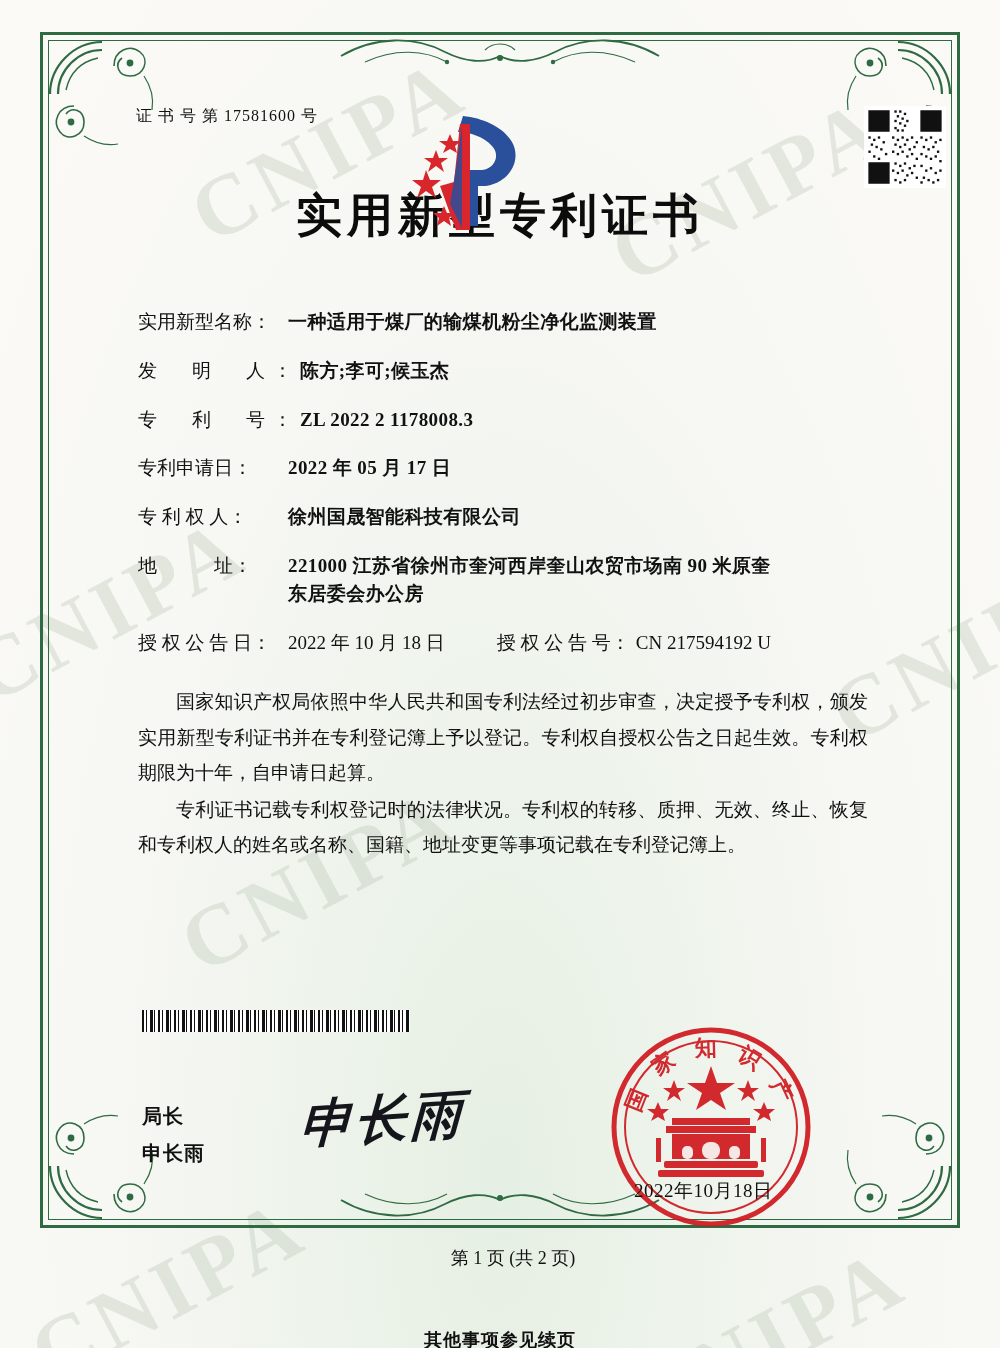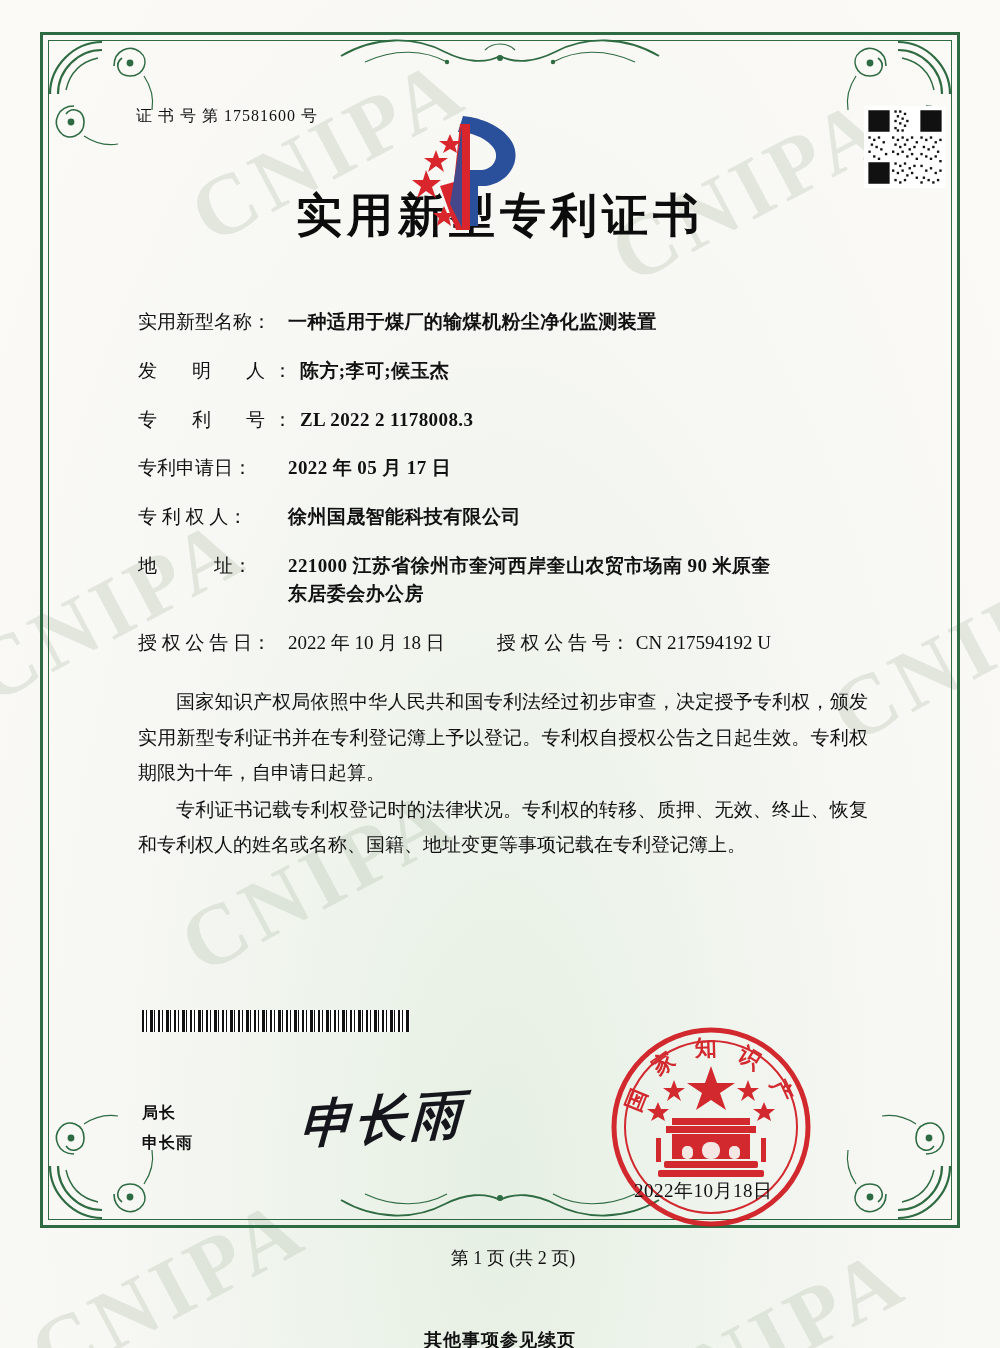--- a/index.html
+++ b/index.html
@@ -170,21 +170,21 @@
         #111 4px, #111 5px, #fff 5px, #fff 8px,
         #111 8px, #111 11px, #fff 11px, #fff 12px,
         #111 12px, #111 13px, #fff 13px, #fff 16px);
   }
 
   
   .sig-label {
     position: absolute;
     left: 142px;
     top: 1098px;
-    font-size: 16px;
+    font-size: 20px;
     font-weight: 700;
     line-height: 1.85;
     color: #111;
     letter-spacing: 1px;
   }
   .sig-script {
     position: absolute;
     left: 300px;
     top: 1085px;
     font-size: 52px;

